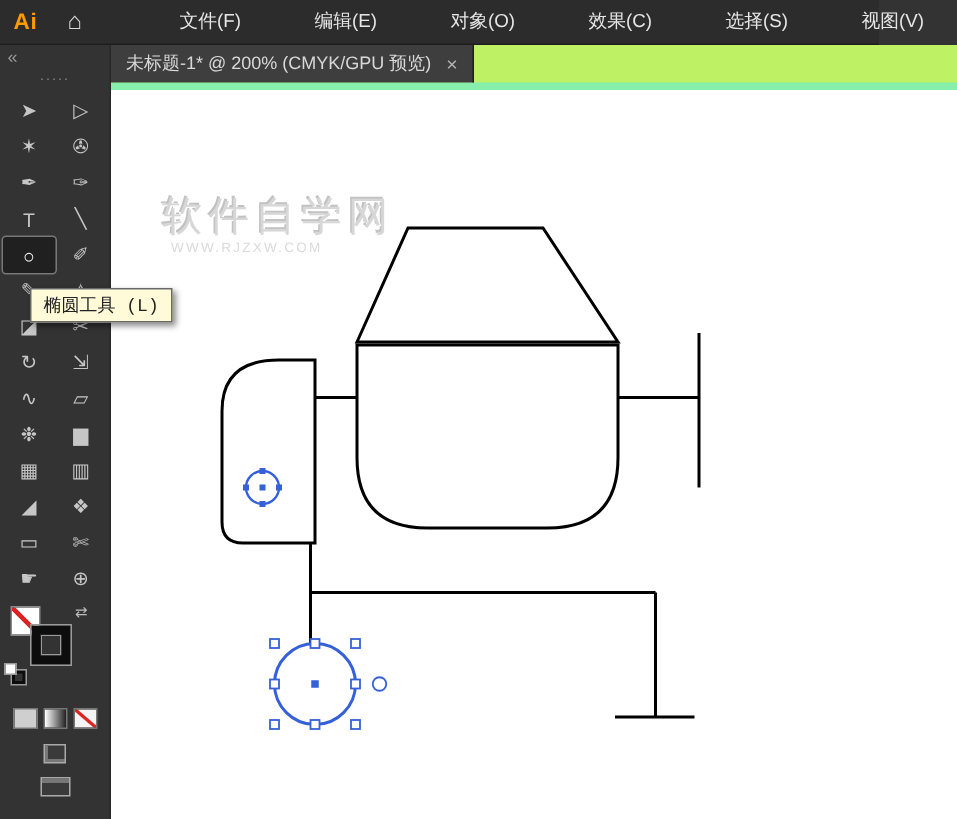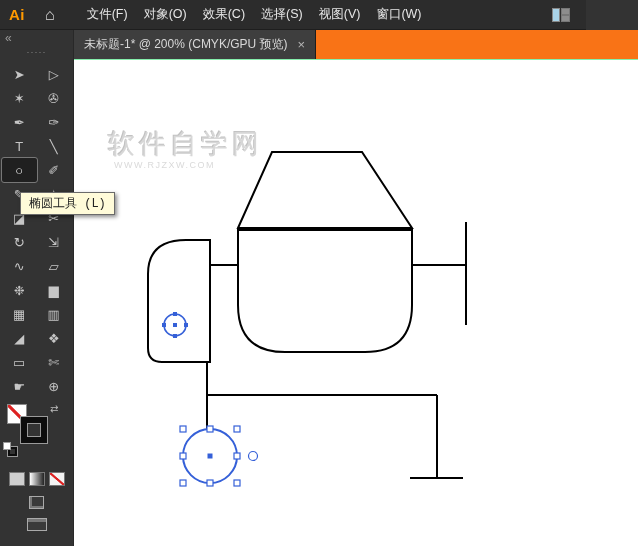--- a/index.html
+++ b/index.html
@@ -12,29 +12,29 @@
 
   
   #menubar {
     position: absolute; left:0; top:0; width:586px; height:30px;
     background:#2c2c2c; border-bottom:1px solid #1e1e1e;
     display:flex; align-items:center; color:#e3e3e3;
   }
   .ai-logo { color:#ff9a00; font-weight:bold; font-size:15px; padding:0 10px 0 9px; letter-spacing:0.5px; }
   .home-icon { font-size:16px; color:#dcdcdc; padding:0 10px; }
   .menu-list { display:flex; align-items:center; margin-left:14px; }
-  .menu-item { font-size:12.5px; padding:4px 8px; color:#e6e6e6; white-space:nowrap; cursor:default; }
+  .menu-item { font-size:12.5px; padding:4px 8px; color:#e6e6e6; white-space:nowrap; cursor:default;margin-left:33px; }
   .workspace-icon { margin-left:auto; margin-right:16px; display:flex; }
 
   
   #tabrow { position:absolute; left:0; top:30px; width:638px; height:30px; display:flex; }
   .toolbar-header { width:74px; background:#333333; position:relative; border-right:1px solid #282828; }
   .collapse-icon { position:absolute; left:5px; top:1px; color:#9a9a9a; font-size:12px; }
   .grip-dots { position:absolute; left:0; right:0; bottom:3px; text-align:center; color:#8a8a8a; font-size:9px; letter-spacing:1px; }
-  .tabstrip { flex:1; background:#f97316; display:flex; align-items:stretch; border-bottom:1px solid #86efac; }
+  .tabstrip { flex:1; background:#bef264; display:flex; align-items:stretch; border-bottom:5px solid #86efac; }
   .doc-tab {
     background:#3e3e3e; color:#d8d8d8; font-size:12px;
     display:flex; align-items:center; padding:0 10px; gap:10px;
     border-right:1px solid #1d1d1d; white-space:nowrap;
   }
   .tab-close { color:#b5b5b5; font-size:13px; cursor:default; }
 
   
   #toolbar {
     position:absolute; left:0; top:60px; width:74px; height:486px;
@@ -99,20 +99,21 @@
   }
 </style>
 </head>
 <body>
 
 <div id="menubar">
   <span class="ai-logo">Ai</span>
   <span class="home-icon">⌂</span>
   <div class="menu-list">
       <span class="menu-item">文件(F)</span>
+      <span class="menu-item">编辑(E)</span>
       <span class="menu-item">对象(O)</span>
       <span class="menu-item">效果(C)</span>
       <span class="menu-item">选择(S)</span>
       <span class="menu-item">视图(V)</span>
       <span class="menu-item">窗口(W)</span>
     </div>
   <span class="workspace-icon">
     <svg width="18" height="14" viewBox="0 0 18 14">
       <rect x="0.5" y="0.5" width="7" height="13" fill="#a9d3e8" stroke="#888"></rect>
       <rect x="9.5" y="0.5" width="8" height="6" fill="#8d8d8d" stroke="#777"></rect>

